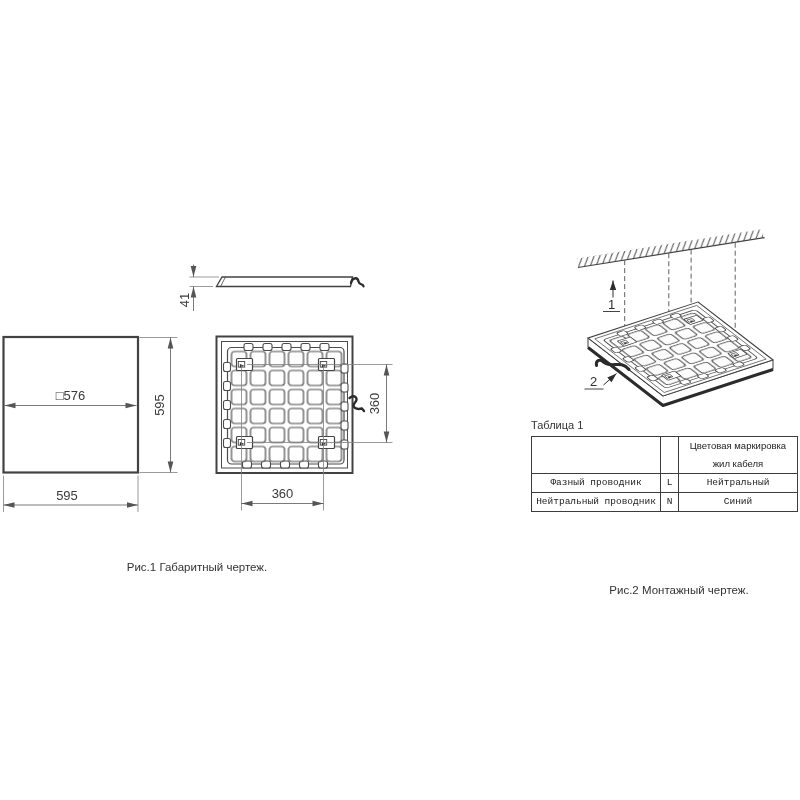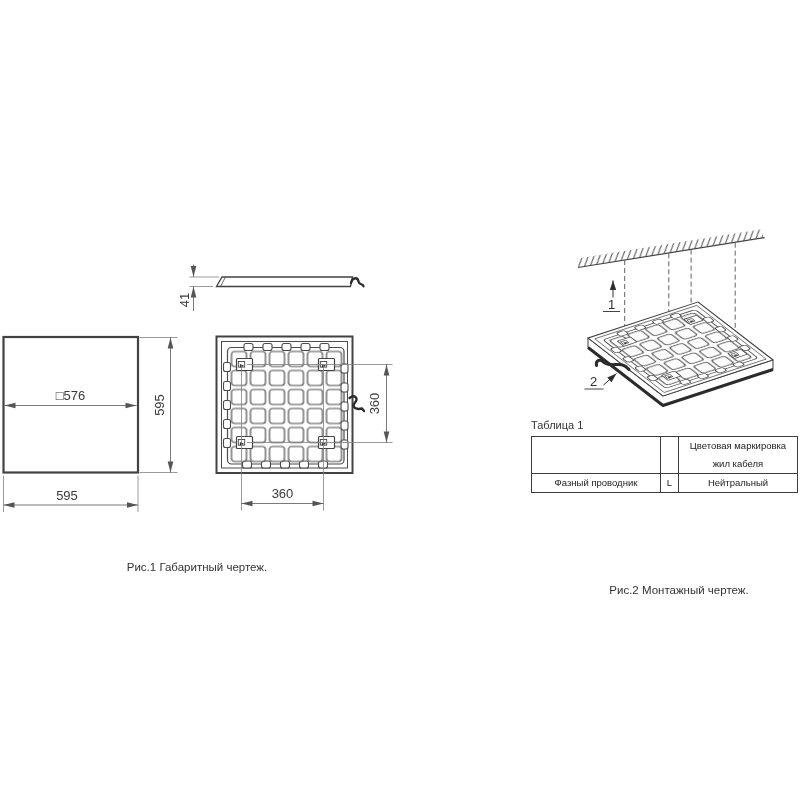--- a/index.html
+++ b/index.html
@@ -7,21 +7,21 @@
          font-family:"Liberation Sans",sans-serif;color:#2f2f2f;}
   #drawing{position:absolute;left:0;top:0;}
   .dim-text{font-family:"Liberation Sans",sans-serif;font-size:13px;fill:#3a3a3a;}
   .callout-text{font-family:"Liberation Sans",sans-serif;font-size:13px;fill:#2f2f2f;}
   .caption{position:absolute;transform:translateX(-50%);font-size:11.5px;color:#333;white-space:nowrap;}
   .table-title{position:absolute;font-size:11px;color:#333;white-space:nowrap;}
   table.wiring{position:absolute;border-collapse:collapse;table-layout:fixed;background:#fff;}
   table.wiring td{border:1px solid #3c3c3c;font-size:9.5px;line-height:18px;
                   text-align:center;vertical-align:middle;padding:0 2px;color:#222;}
   td.c1{width:124px;} td.c2{width:13px;} td.c3{width:114px;}
-  tr.hdr td{height:22px;} tr.datarow td{height:12px;}
+  tr.hdr td{height:22px;} tr.datarow td{height:12px;font-family:Liberation Mono, monospace;}
 </style>
 </head>
 <body>
 
 <div id="stage">
 
 <svg id="drawing" width="800" height="800" viewBox="0 0 800 800">
   <defs>
     <marker id="da" markerUnits="userSpaceOnUse" markerWidth="13" markerHeight="8" viewBox="0 0 13 8" refX="12" refY="4" orient="auto-start-reverse">
       <path d="M12,4 L1,1.2 L1,6.8 Z" fill="#555"></path>
@@ -165,19 +165,24 @@
       <tr class="hdr">
         <td class="c1"></td>
         <td class="c2"></td>
         <td class="c3">Цветовая маркировка жил кабеля</td>
       </tr>
       <tr class="datarow">
         <td class="c1">Фазный проводник</td>
         <td class="c2">L</td>
         <td class="c3">Нейтральный</td>
       </tr>
+      <tr class="datarow">
+        <td class="c1">Нейтральный проводник</td>
+        <td class="c2">N</td>
+        <td class="c3">Синий</td>
+      </tr>
     </tbody>
   </table>
 
   <div class="caption" style="left:191px;top:561px;padding-left:12px;">Рис.1 Габаритный чертеж.</div>
   <div class="caption" style="left:679px;top:584px;">Рис.2 Монтажный чертеж.</div>
 
 </div>
 
 </body></html>

